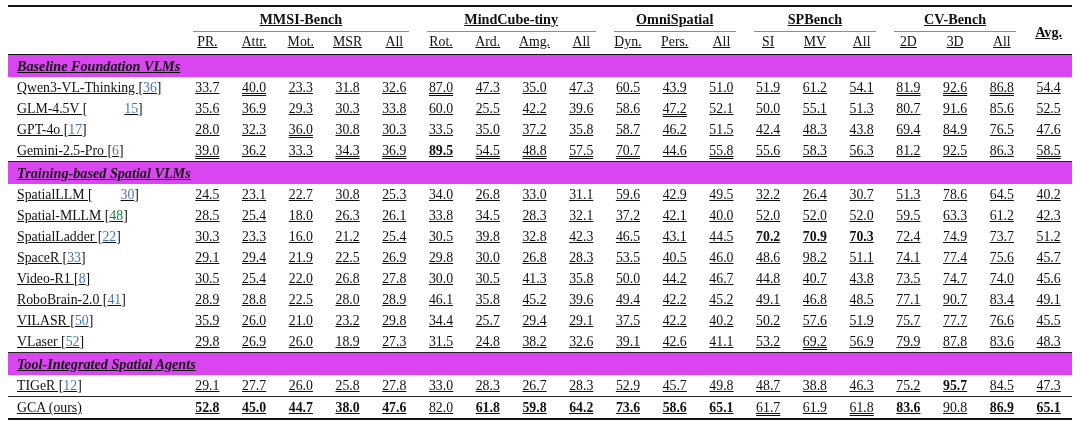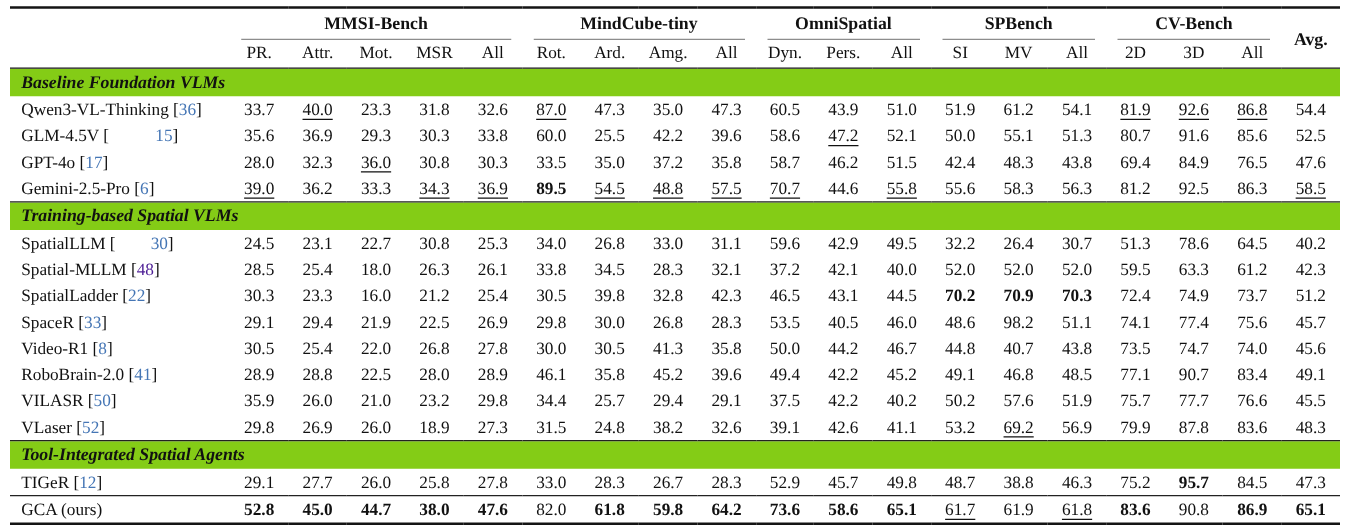--- a/index.html
+++ b/index.html
@@ -1,32 +1,32 @@
 <!DOCTYPE html>
 <html><head>
 <meta charset="utf-8">
 <style>
   html,body { margin:0; padding:0; background:#ffffff; }
   body { width:1080px; height:422px; overflow:hidden;
          font-family:"Liberation Serif", serif; color:#111; }
-  .wrap { padding:5px 8px 0 8px; }
+  .wrap { padding:5px 8px 0 8px;text-decoration:underline; }
   table { width:1064px; border-collapse:collapse; table-layout:fixed;
           border-top:2.2px solid #141414; border-bottom:2.2px solid #141414; }
   col.model-col { width:176px; }
   th, td { font-size:13.8px; font-weight:normal; text-align:center;
            padding:1px 0; line-height:19px; white-space:nowrap; }
   thead tr.group-row th { font-weight:bold; font-size:14.2px; padding:3px 0 0 0; }
   .gline { display:block; margin:0 9px; padding:0 0 2px 0;
            border-bottom:1.1px solid #8d8d8d; }
   thead tr.sub-row th { border-bottom:1.2px solid #141414; padding:0 0 3px 0; }
   th.avg-head { font-weight:bold; font-size:14.2px; border-bottom:1.2px solid #141414; }
   th.corner { border-bottom:1.2px solid #141414; }
   tr.section-row td { text-align:left; padding:1.5px 0 1.5px 9px;
                       font-weight:bold; font-style:italic; font-size:14.2px;
-                      background:#84cc16; border-top:1.1px solid #222; }
+                      background:#d946ef; border-top:1.1px solid #222; }
   td.model { text-align:left; padding-left:9px; }
   .cite { cursor:pointer; }
   td.best { font-weight:bold; }
   td.second { text-decoration:underline; text-underline-offset:2.5px;
               text-decoration-thickness:1px; }
   tr.rule-above td { border-top:1.1px solid #222; }
 </style>
 </head>
 <body>
 
@@ -187,21 +187,21 @@
           <td>49.5</td>
           <td>32.2</td>
           <td>26.4</td>
           <td>30.7</td>
           <td>51.3</td>
           <td>78.6</td>
           <td>64.5</td>
           <td>40.2</td>
         </tr>
         <tr>
-          <td class="model">Spatial-MLLM [<span class="cite" style="color: #4c1d95;">48</span>]</td>
+          <td class="model">Spatial-MLLM [<span class="cite" style="color: #15803d;">48</span>]</td>
           <td>28.5</td>
           <td>25.4</td>
           <td>18.0</td>
           <td>26.3</td>
           <td>26.1</td>
           <td>33.8</td>
           <td>34.5</td>
           <td>28.3</td>
           <td>32.1</td>
           <td>37.2</td>

